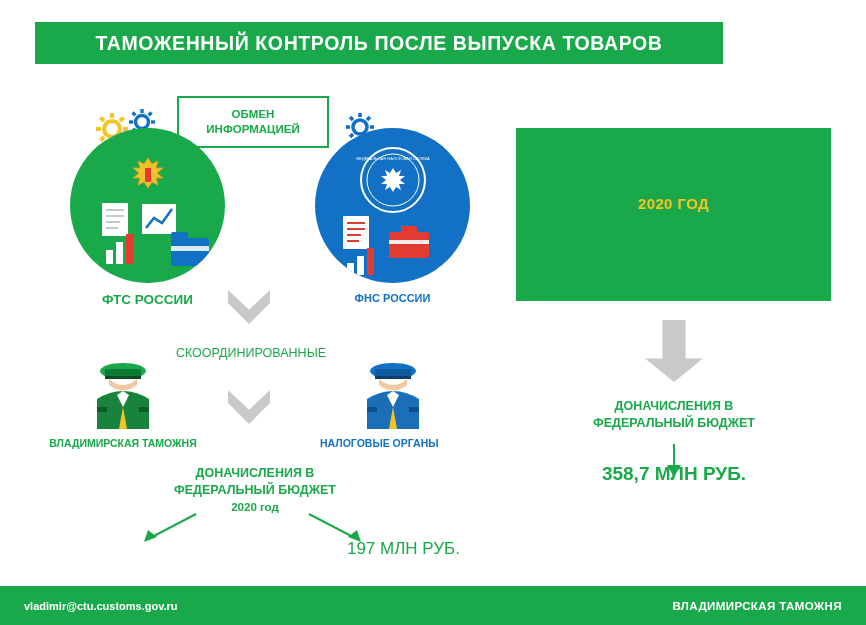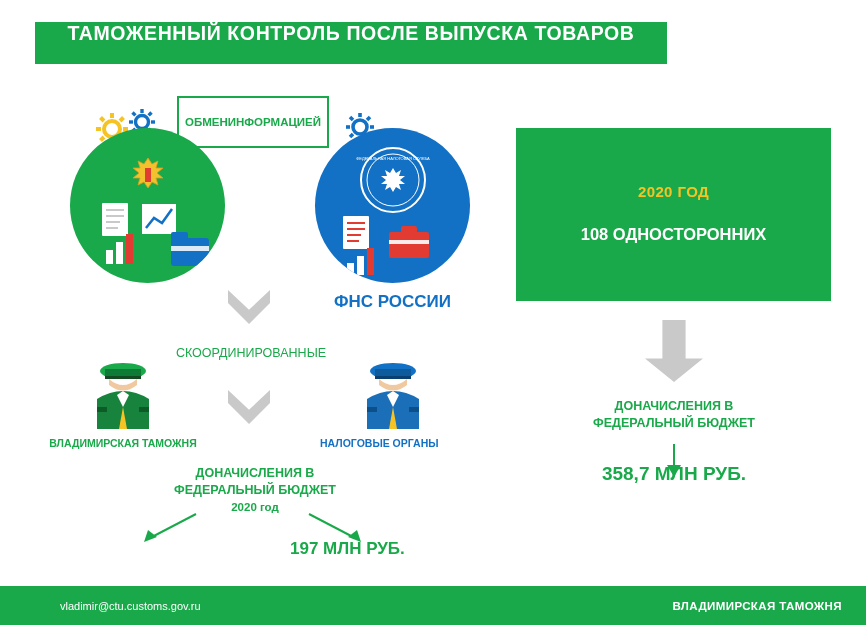--- a/index.html
+++ b/index.html
@@ -18,24 +18,25 @@
     position: relative;
     width: 866px;
     height: 625px;
   }
 
   
   .header-bar {
     position: absolute;
     left: 35px;
     top: 22px;
-    width: 632px;
+    width: 688px;
     height: 42px;
     background: #1aa94a;
     display: flex;
+    align-items: center;
     justify-content: center;
   }
   .header-title {
     color: #ffffff;
     font-size: 19.5px;
     font-weight: bold;
     letter-spacing: 0.6px;
     text-align: center;
     white-space: nowrap;
   }
@@ -50,41 +51,40 @@
     background: #1aa94a;
     display: flex;
     align-items: center;
     justify-content: space-between;
     padding: 0 24px;
     box-sizing: border-box;
   }
   .footer-left {
     color: #ffffff;
     font-size: 11px;
-    font-weight: normal;
-    margin-left: 36px;
+    font-weight: bold;
   }
   .footer-right {
     color: #ffffff;
     font-size: 11.5px;
     font-weight: bold;
     letter-spacing: 0.4px;
   }
 
   
   .exchange-box {
     position: absolute;
     left: 177px;
     top: 96px;
     width: 148px;
     height: 48px;
     border: 2px solid #1aa94a;
     background: #ffffff;
     display: flex;
-    flex-direction: row;
+    flex-direction: column;
     align-items: center;
     justify-content: center;
     clip-path: polygon(0 0, 100% 0, 100% 100%, 12px 100%, 0 calc(100% - 12px));
   }
   .exchange-box span {
     color: #1aa94a;
     font-size: 11.5px;
     font-weight: bold;
     line-height: 15px;
     text-align: center;
@@ -121,21 +121,21 @@
     font-size: 13.5px;
     font-weight: bold;
   }
   .label-fns {
     position: absolute;
     left: 315px;
     top: 292px;
     width: 155px;
     text-align: center;
     color: #1271c4;
-    font-size: 17px;
+    font-size: 11px;
     font-weight: bold;
   }
 
   
   .gear {
     position: absolute;
   }
 
   
   .info-box {
@@ -254,24 +254,24 @@
     text-align: center;
     color: #1aa94a;
     font-size: 17px;
     font-weight: bold;
   }
   .sum-right {
     position: absolute;
     left: 290px;
     top: 539px;
     width: 170px;
-    text-align: left;
+    text-align: right;
     color: #1aa94a;
     font-size: 17px;
-    font-weight: bold;
+    font-weight: normal;
   }
 
   
   .add-right {
     position: absolute;
     left: 584px;
     top: 398px;
     width: 180px;
     text-align: center;
     color: #1aa94a;
@@ -391,20 +391,21 @@
       <rect x="56" y="106" width="7" height="30" fill="#e23b32"></rect>
 
       <rect x="72" y="76" width="34" height="30" fill="#ffffff"></rect>
       <polyline points="76,100 84,90 92,95 102,81" fill="none" stroke="#1271c4" stroke-width="2.5"></polyline>
 
       <path d="M104 110 h32 a3 3 0 0 1 3 3 v22 a3 3 0 0 1 -3 3 h-32 a3 3 0 0 1 -3 -3 v-22 a3 3 0 0 1 3 -3 z" fill="#1271c4"></path>
       <rect x="101" y="104" width="17" height="8" rx="2" fill="#1271c4"></rect>
       <rect x="101" y="118" width="38" height="5" fill="#ffffff" opacity="0.85"></rect>
     </svg>
   </div>
+  <div class="label-ftc">ФТС РОССИИ</div>
 
   <div class="circle circle-blue">
     <svg width="155" height="155" viewBox="0 0 155 155">
       <circle cx="78" cy="52" r="32" fill="none" stroke="#ffffff" stroke-width="2"></circle>
       <circle cx="78" cy="52" r="26" fill="none" stroke="#ffffff" stroke-width="1"></circle>
       <g transform="translate(66,38)">
         <path d="M12 2 L15 7 L20 4 L18 10 L24 10 L19 14 L24 18 L18 18 L20 24 L15 21 L12 26 L9 21 L4 24 L6 18 L0 18 L5 14 L0 10 L6 10 L4 4 L9 7 Z" fill="#ffffff"></path>
       </g>
       <text x="78" y="32" font-size="4" fill="#ffffff" text-anchor="middle" font-family="Liberation Sans, sans-serif">ФЕДЕРАЛЬНАЯ НАЛОГОВАЯ СЛУЖБА</text>
 
@@ -422,21 +423,20 @@
 
       <rect x="74" y="104" width="40" height="26" rx="2" fill="#e23b32"></rect>
       <rect x="86" y="98" width="16" height="7" rx="2" fill="#e23b32"></rect>
       <rect x="74" y="112" width="40" height="4" fill="#ffffff" opacity="0.9"></rect>
     </svg>
   </div>
   <div class="label-fns">ФНС РОССИИ</div>
 
   <div class="info-box">
     <div class="info-year">2020 ГОД</div>
-    <div class="info-text">108 ОДНОСТОРОННИХ</div>
   </div>
 
   <div class="chevron chev1"></div>
   <div class="chevron chev2"></div>
 
   <div class="coord-text">
     <div>СКООРДИНИРОВАННЫЕ</div>
   </div>
 
   <svg class="officer officer-left" viewBox="0 0 96 74">

